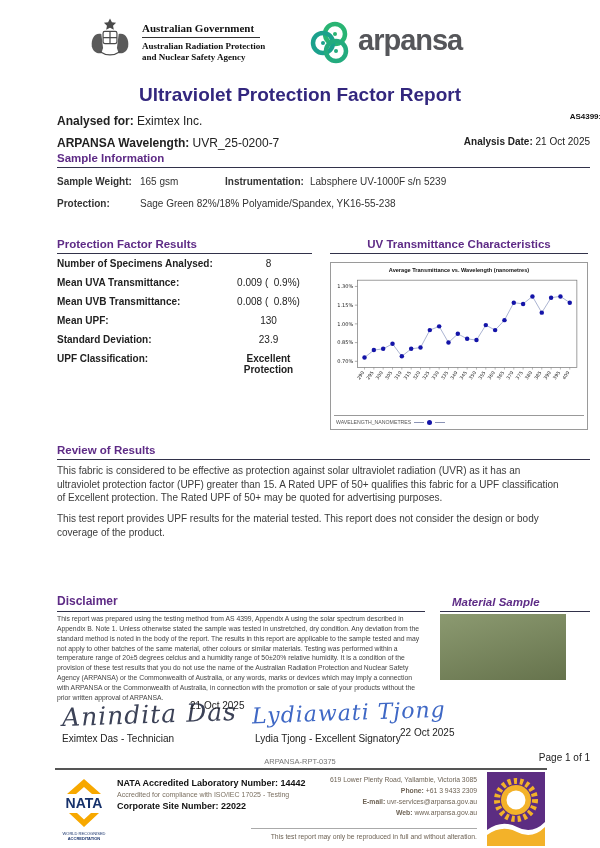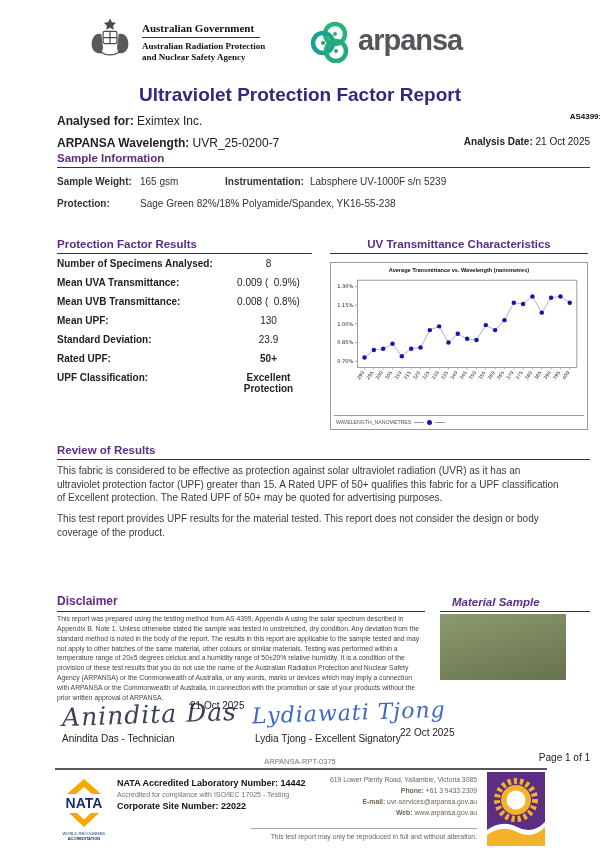--- a/index.html
+++ b/index.html
@@ -146,24 +146,20 @@
       <div class="res-label">Mean UVB Transmittance:</div>
       <div class="res-value">0.008 (&nbsp;&nbsp;0.8%)</div>
     </div>
   <div class="res-row">
       <div class="res-label">Mean UPF:</div>
       <div class="res-value">130</div>
     </div>
   <div class="res-row">
       <div class="res-label">Standard Deviation:</div>
       <div class="res-value">23.9</div>
-    </div>
-  <div class="res-row bv">
-      <div class="res-label">Rated UPF:</div>
-      <div class="res-value">50+</div>
     </div>
   <div class="res-row bv">
       <div class="res-label">UPF Classification:</div>
       <div class="res-value">Excellent Protection</div>
     </div>
 </div>
 
 <div id="h-chart" class="abs sec-head">UV Transmittance Characteristics</div>
 <div id="chart-box" class="abs">
   <div id="chart-title">Average Transmittance vs. Wavelength (nanometres)</div>
@@ -264,21 +260,21 @@
 
 <div id="h-disc" class="abs sec-head">Disclaimer</div>
 <div id="disc-text" class="abs">This report was prepared using the testing method from AS 4399, Appendix A using the solar spectrum described in Appendix B. Note 1. Unless otherwise stated the sample was tested in unstretched, dry condition. Any deviation from the standard method is noted in the body of the report. The results in this report are applicable to the sample tested and may not apply to other batches of the same material, other colours or similar materials. Testing was performed within a temperature range of 20±5 degrees celcius and a humidity range of 50±20% relative humidity. It is a condition of the provision of these test results that you do not use the name of the Australian Radiation Protection and Nuclear Safety Agency (ARPANSA) or the Commonwealth of Australia, or any words, marks or devices which may imply a connection with ARPANSA or the Commonwealth of Australia, in connection with the promotion or sale of your products without the prior written approval of ARPANSA.</div>
 <div id="h-mat" class="abs sec-head">Material Sample</div>
 <div id="mat-swatch" class="abs" style="background-color: rgb(124, 140, 93);"></div>
 
 <div id="sig1" class="abs sig">Anindita Das</div>
 <div id="sig1-date" class="abs">21 Oct 2025</div>
 <div id="sig2" class="abs sig">Lydiawati Tjong</div>
 <div id="sig2-date" class="abs">22 Oct 2025</div>
-<div id="sig1-label" class="abs">Anindita Das - Technician</div>
+<div id="sig1-label" class="abs">Eximtex Das - Technician</div>
 <div id="sig2-label" class="abs">Lydia Tjong - Excellent Signatory</div>
 
 <div id="doc-id" class="abs">ARPANSA-RPT-0375</div>
 <div id="page-num" class="abs">Page 1 of 1</div>
 
 <div id="footer-box" class="abs">
   <svg id="nata-logo" class="abs" width="50" height="66" viewBox="0 0 50 66">
     <path d="M8 18 L25 3 L42 18 L33 18 L25 11 L17 18 Z" fill="#f7a800"></path>
     <text x="25" y="32" text-anchor="middle" font-size="14" font-weight="bold" fill="#16316b" font-family="Liberation Sans, sans-serif">NATA</text>
     <path d="M10 37 L25 51 L40 37 L32 37 L25 43.5 L18 37 Z" fill="#f7a800"></path>

